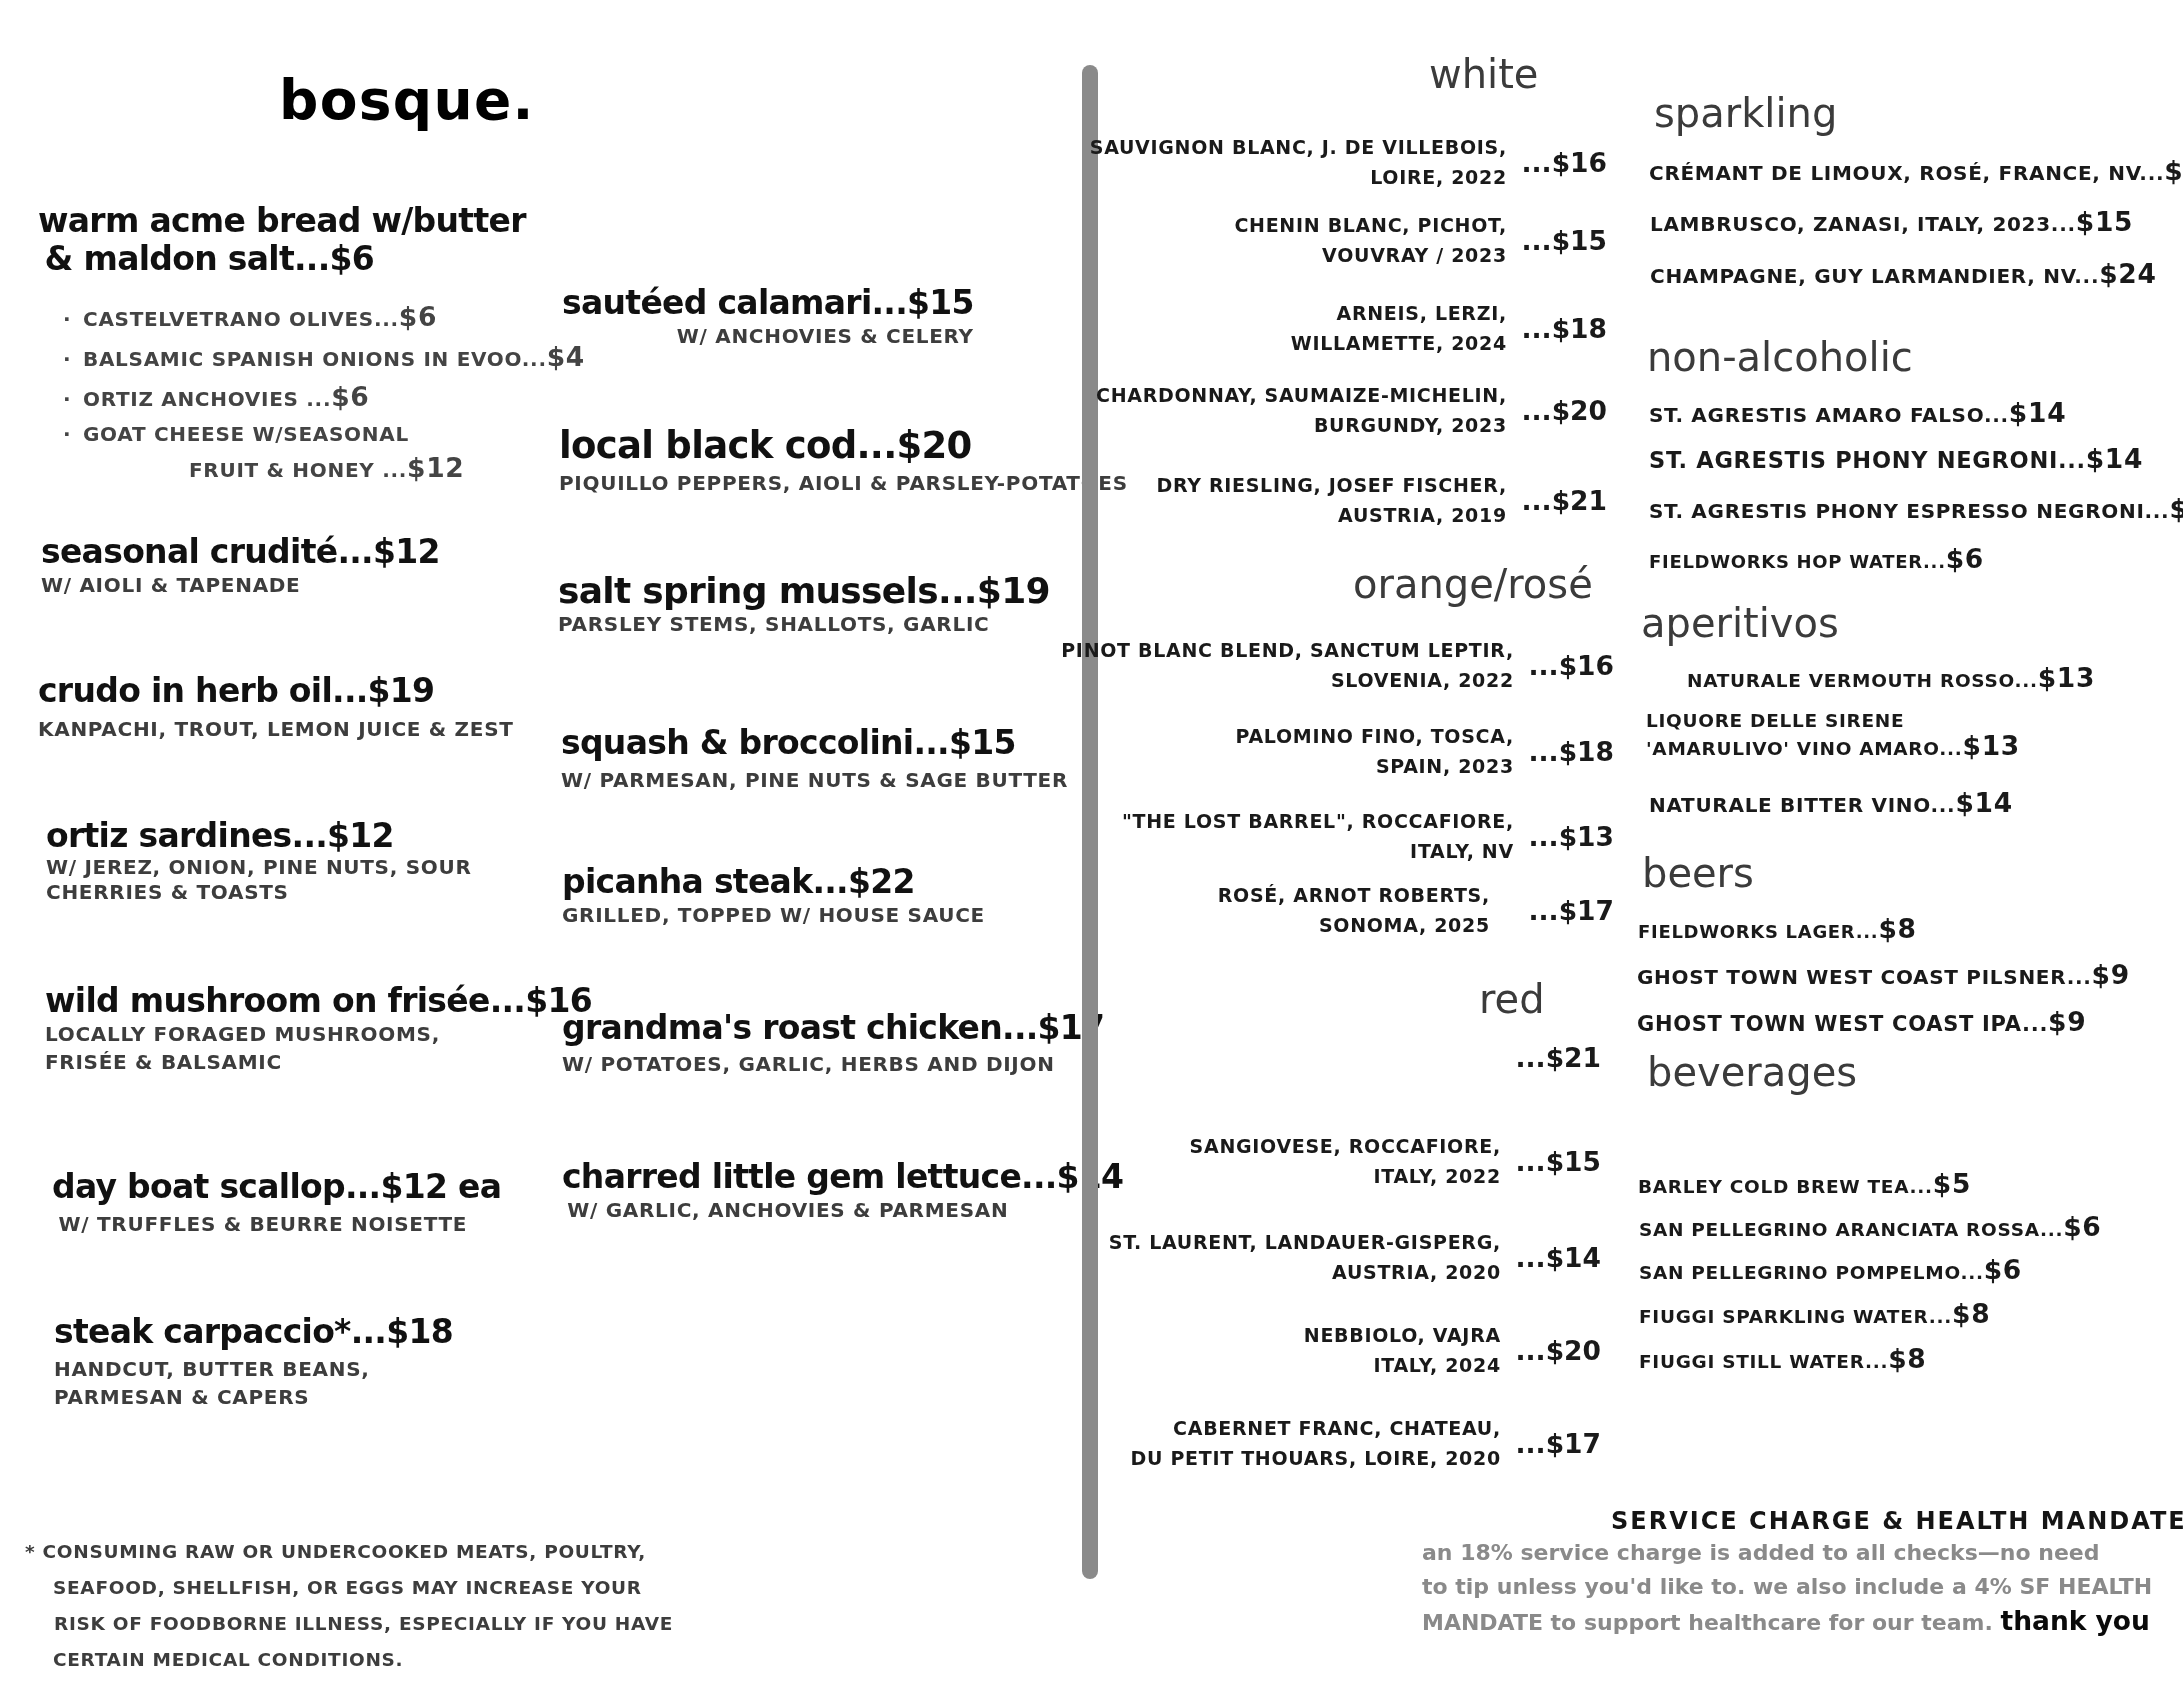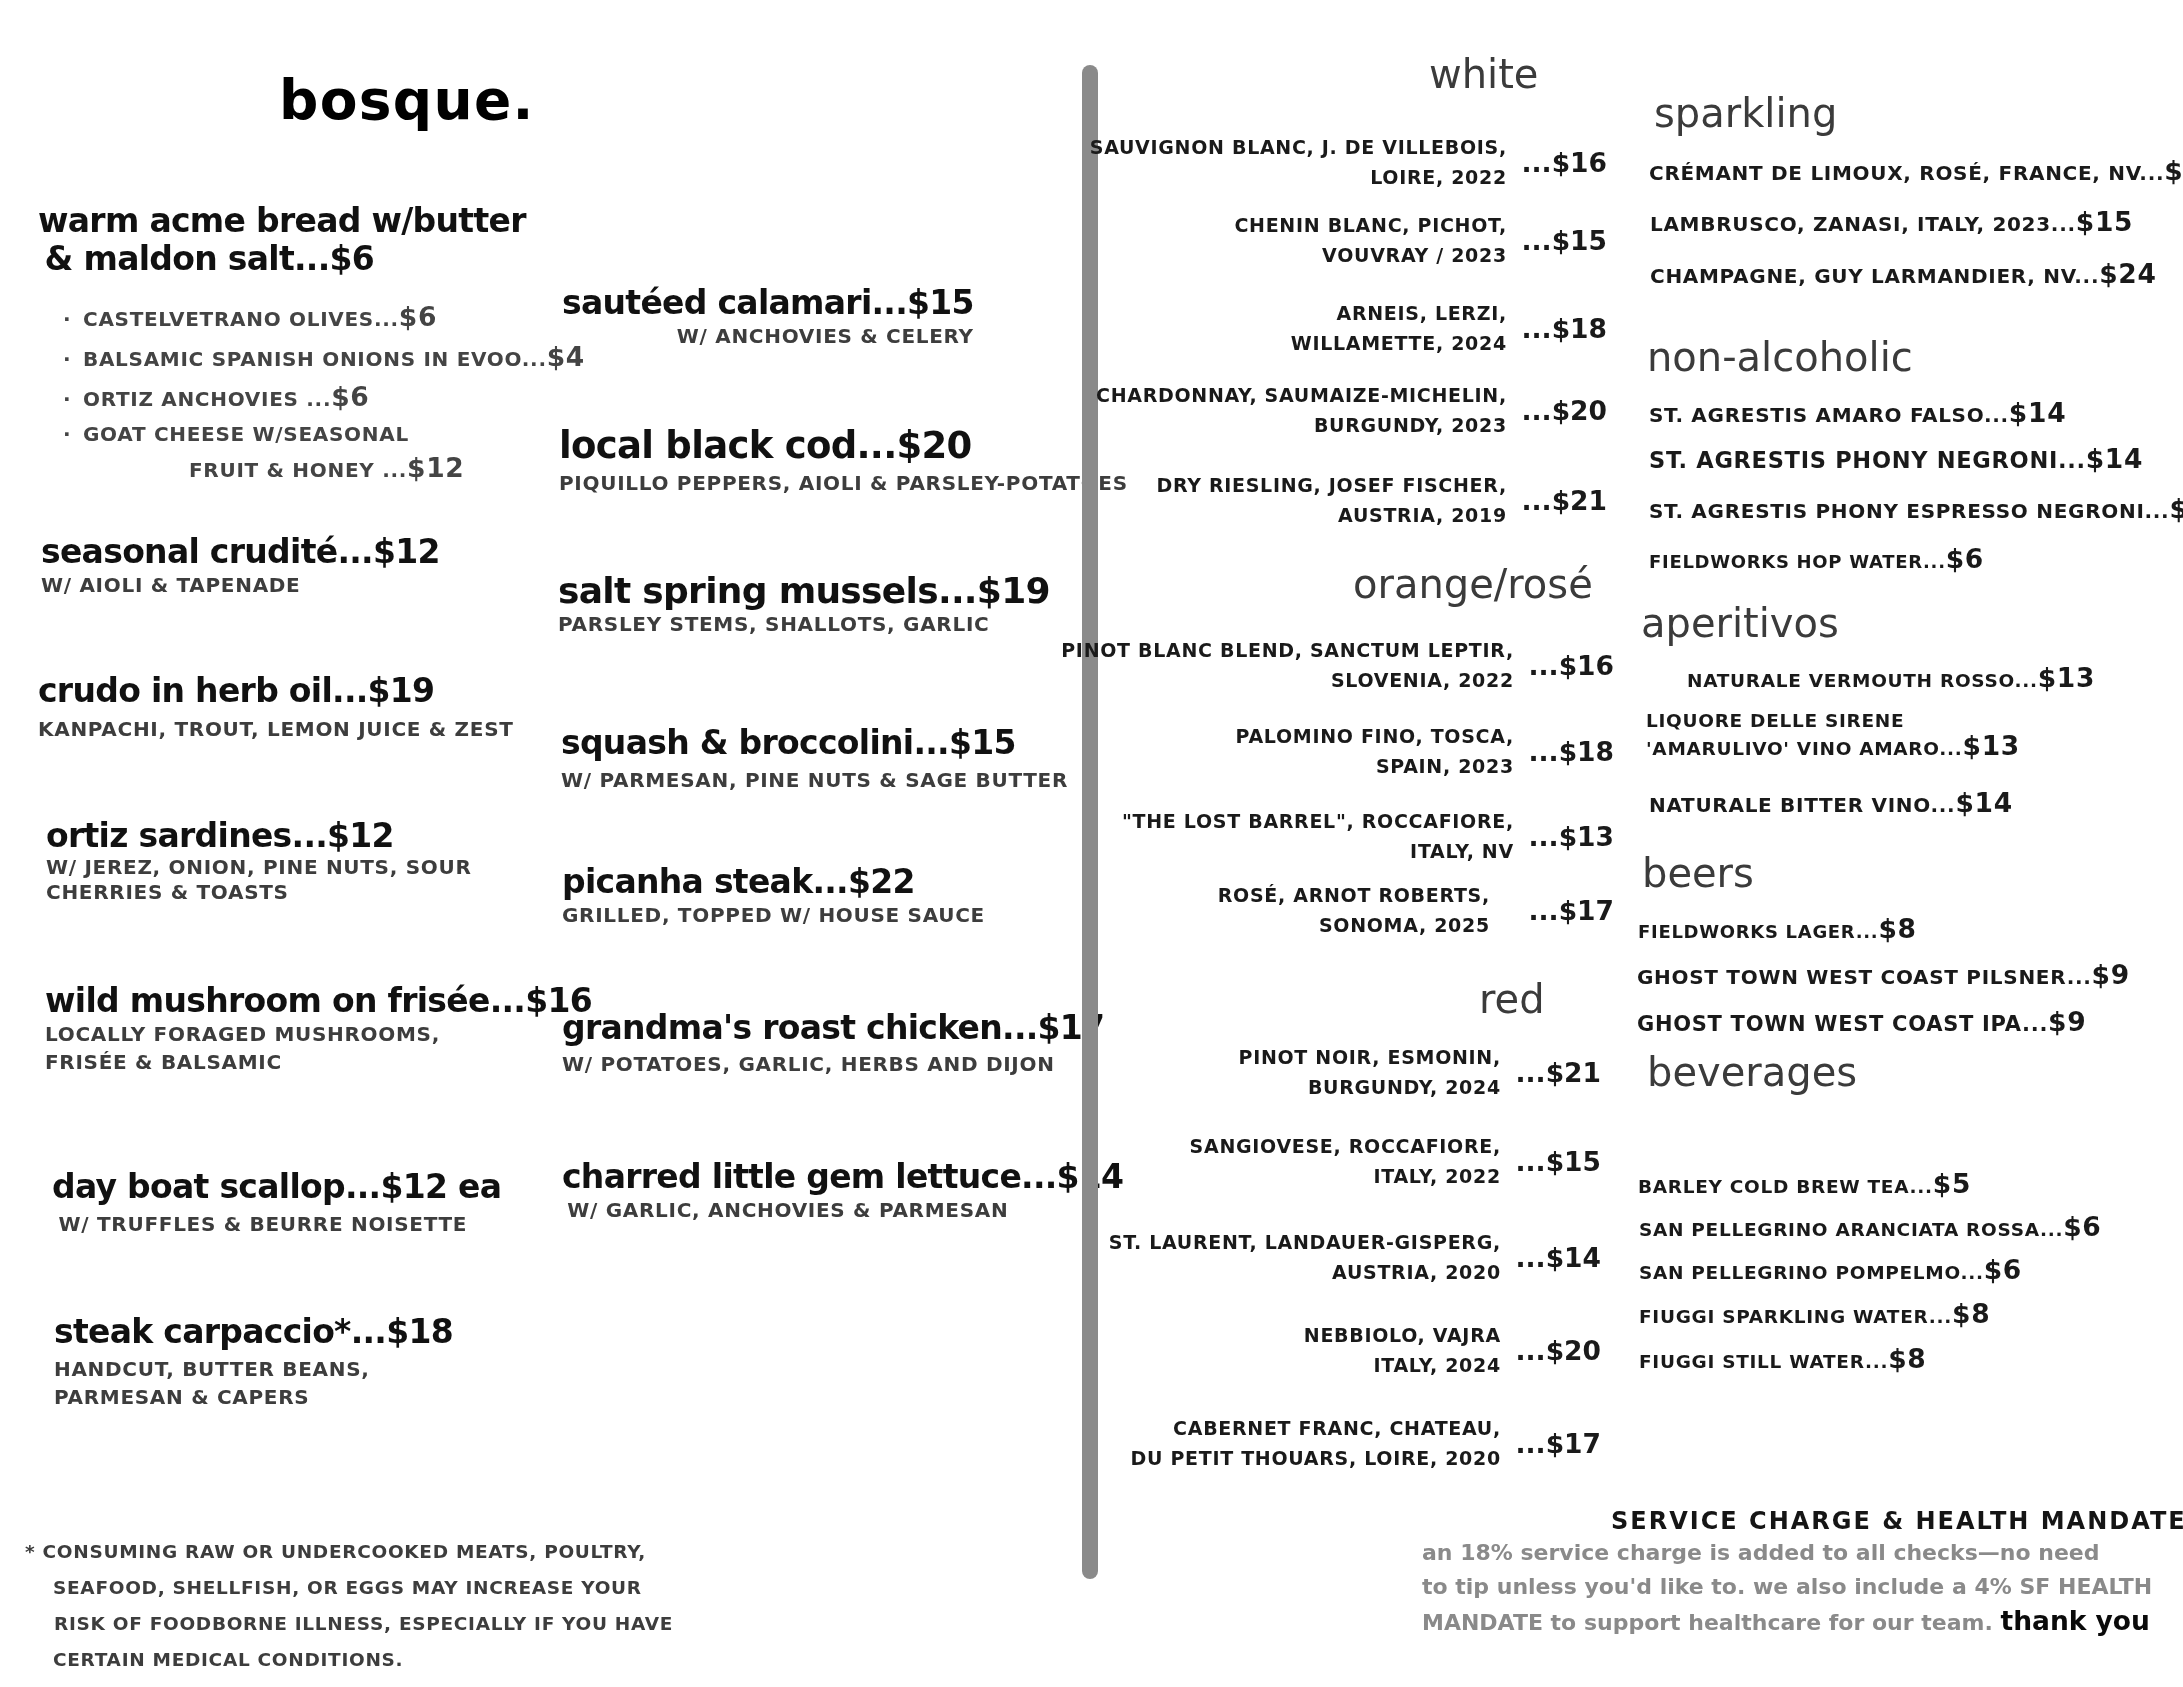--- a/index.html
+++ b/index.html
@@ -170,24 +170,20 @@
 <div class="wine-row" style="right:569px; top:880px;gap:24px;">
   <div class="wine-text">
       <div>ROSÉ, ARNOT ROBERTS,</div>
       <div>SONOMA, 2025</div>
     </div>
   <div class="wine-price">...$17</div>
 </div>
 
 <div class="abs section-head" style="left:1479px; top:979px;">red</div>
 <div class="wine-row" style="right:582px; top:1042px;">
-  <div class="wine-text">
-      <div>PINOT NOIR, ESMONIN,</div>
-      <div>BURGUNDY, 2024</div>
-    </div>
   <div class="wine-price">...$21</div>
 </div>
 <div class="wine-row" style="right:582px; top:1131px;">
   <div class="wine-text">
       <div>SANGIOVESE, ROCCAFIORE,</div>
       <div>ITALY, 2022</div>
     </div>
   <div class="wine-price">...$15</div>
 </div>
 <div class="wine-row" style="right:582px; top:1227px;">

